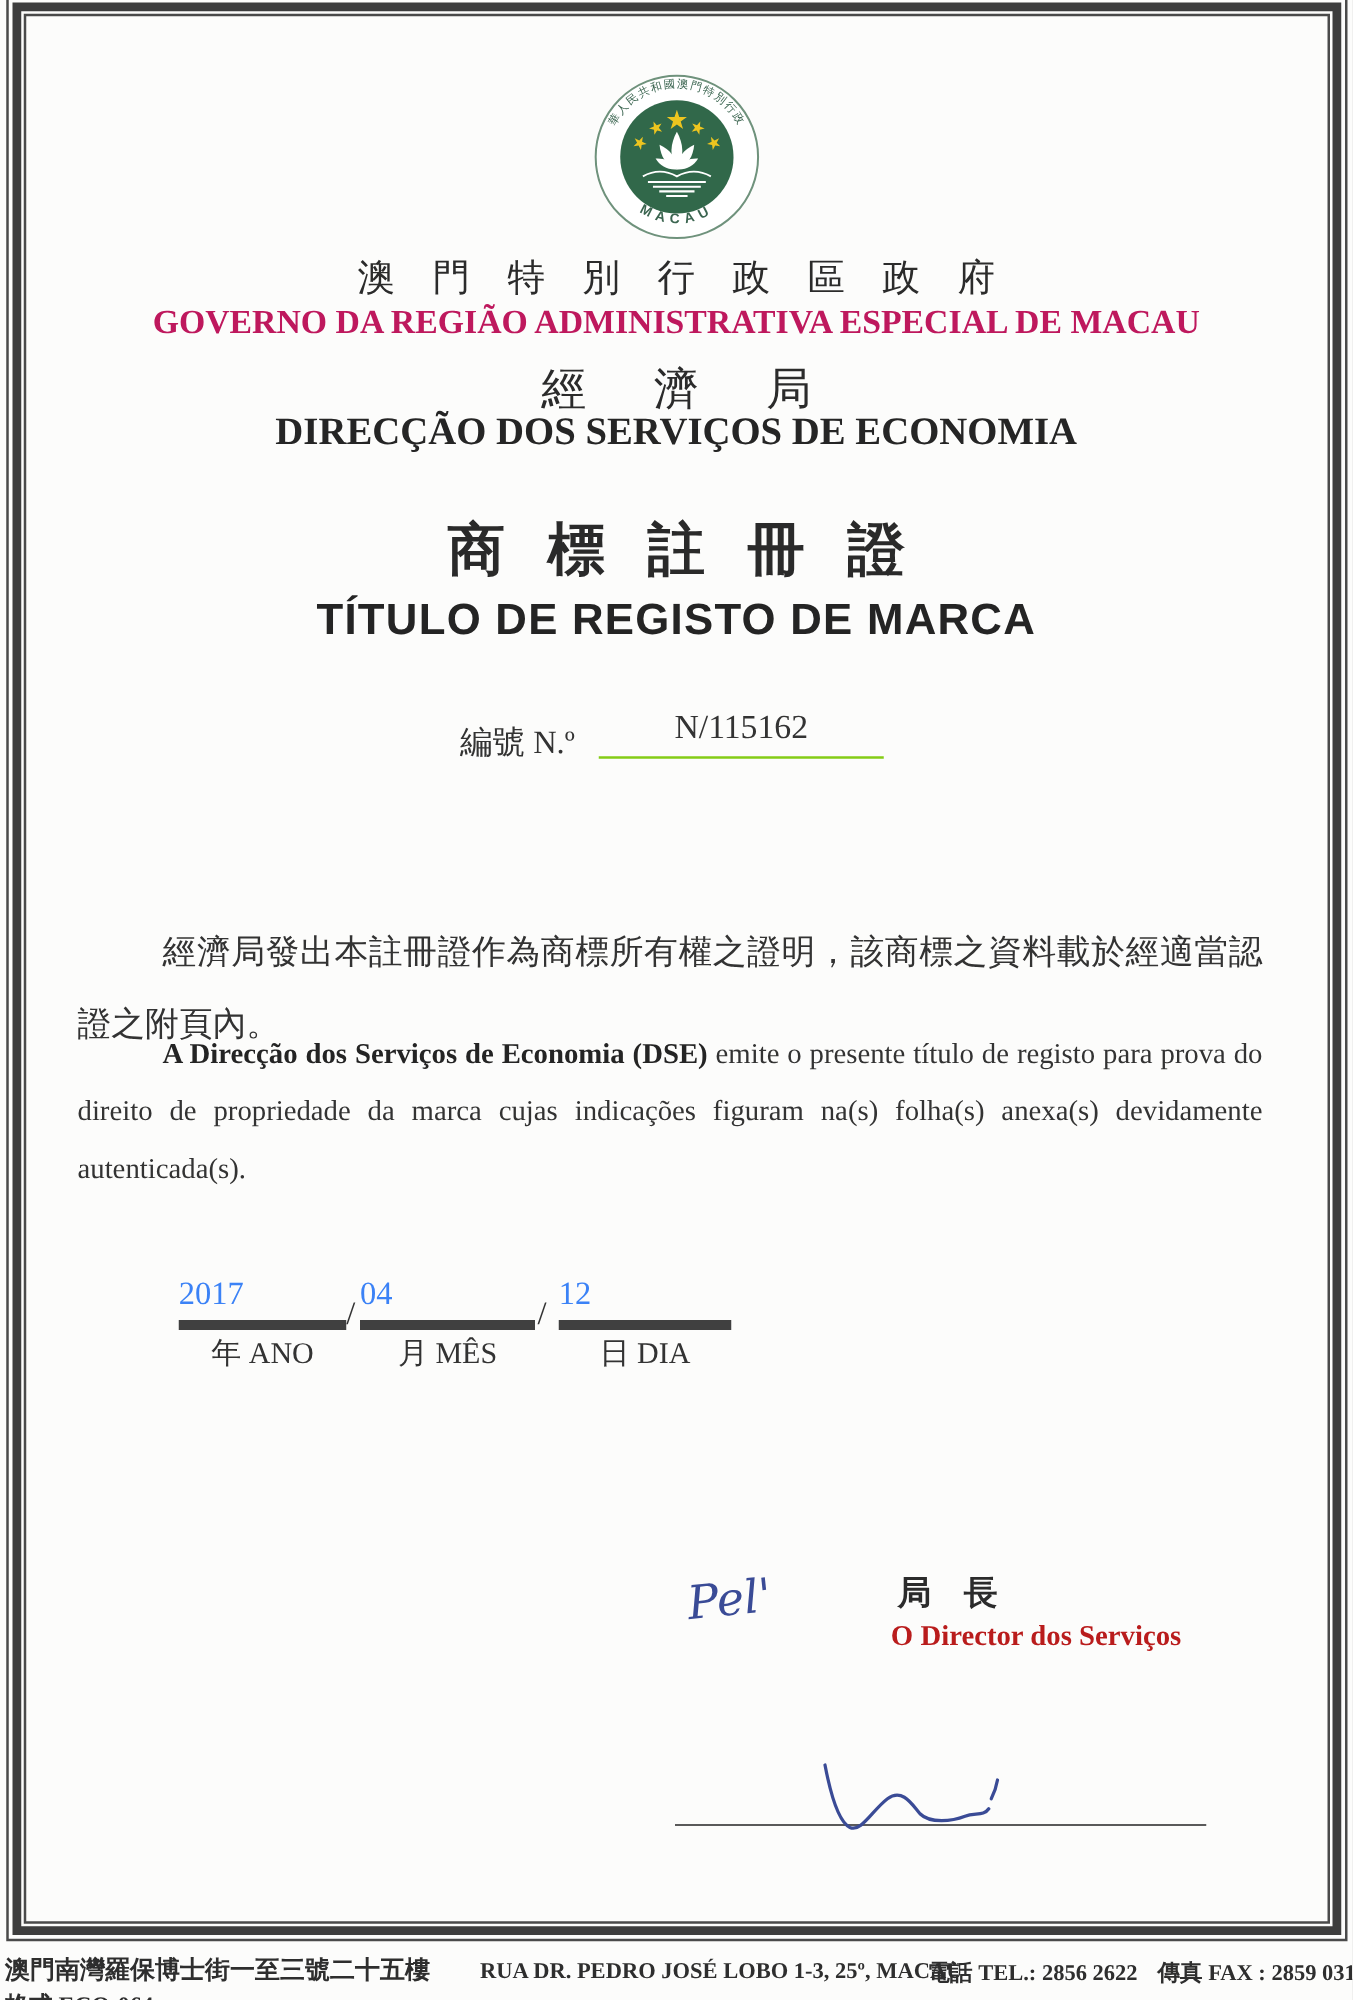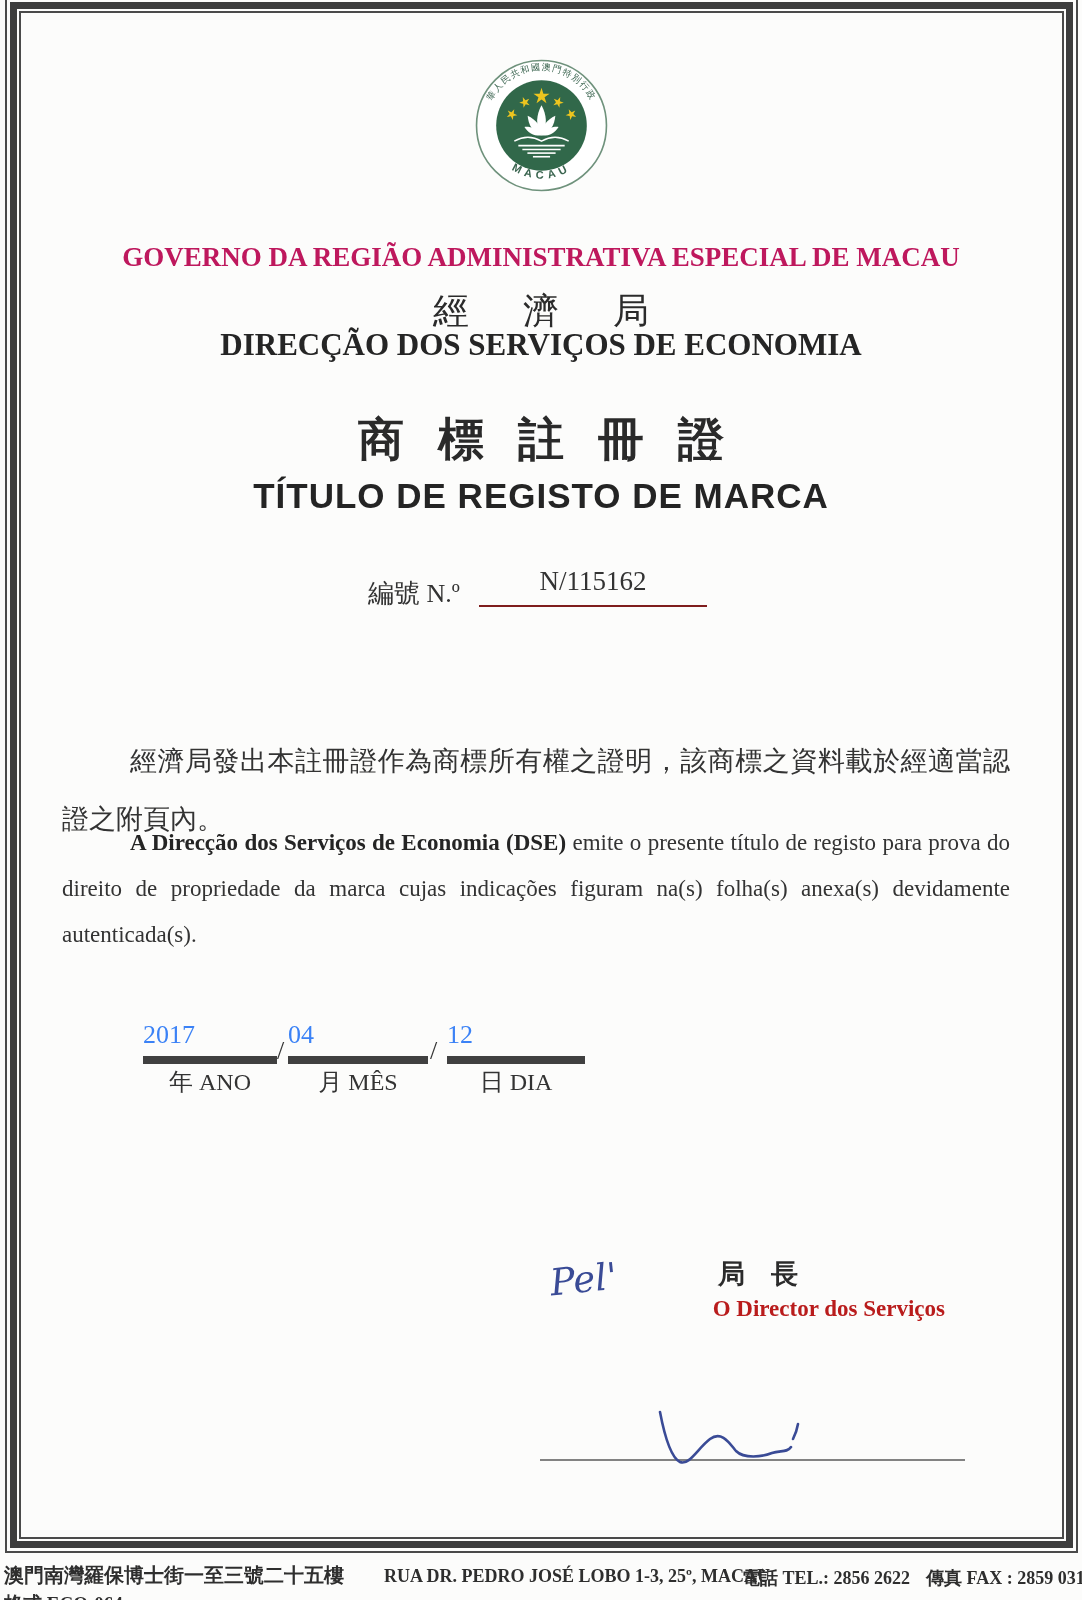--- a/index.html
+++ b/index.html
@@ -21,21 +21,21 @@
   .gov-zh{top:202px;font-size:30px;letter-spacing:30px;padding-left:30px;color:#2b2b2b;}
   .gov-pt{top:242px;font-size:27px;font-weight:bold;color:#be185d;}
   .dept-zh{top:287px;font-size:36px;letter-spacing:54px;padding-left:54px;color:#2b2b2b;}
   .dept-pt{top:327px;font-size:31px;font-weight:bold;color:#252525;}
   
   .title-zh{top:409px;font-size:46px;font-weight:bold;letter-spacing:34px;padding-left:34px;color:#2a2a2a;}
   .title-pt{top:476px;font-size:35px;font-weight:bold;letter-spacing:1px;color:#242424;}
   
   .num-label{left:368px;top:576px;font-size:26px;color:#333;}
   .num-line{left:479px;top:566px;width:228px;text-align:center;font-size:27px;color:#333;
-            border-bottom:2px solid #7f1d1d;padding-bottom:8px;}
+            border-bottom:2px solid #84cc16;padding-bottom:8px;}
   
   .para{left:62px;width:948px;text-align:justify;color:#333;}
   .para-zh{top:732px;font-size:27px;line-height:58px;text-indent:68px;}
   .para-pt{top:820px;font-size:23px;line-height:46px;text-indent:68px;}
   .para-pt b{color:#242424;}
   
   .dt-val{top:1020px;font-size:26px;color:#3b82f6;border-bottom:8px solid #404040;padding-bottom:6px;}
   .dt-slash{top:1036px;font-size:26px;color:#333;}
   .dt-label{top:1066px;text-align:center;font-size:24px;color:#333;}
   .y-col{left:143px;width:134px;} .m-col{left:288px;width:140px;} .d-col{left:447px;width:138px;}
@@ -99,20 +99,21 @@
 
     <g stroke="#ffffff" fill="none">
       <path d="M-27,15.5 Q-13.5,8 0,15.5 Q13.5,8 27,15.5" stroke-width="1.4"></path>
       <line x1="-23" y1="20" x2="23" y2="20" stroke-width="1.6"></line>
       <line x1="-19" y1="23.8" x2="19" y2="23.8" stroke-width="1.6"></line>
       <line x1="-14" y1="27.4" x2="14" y2="27.4" stroke-width="1.6"></line>
       <line x1="-8.5" y1="31" x2="8.5" y2="31" stroke-width="1.6"></line>
     </g>
   </svg>
 
+  <div class="abs center serif gov-zh">澳門特別行政區政府</div>
   <div class="abs center serif gov-pt">GOVERNO DA REGIÃO ADMINISTRATIVA ESPECIAL DE MACAU</div>
   <div class="abs center serif dept-zh">經濟局</div>
   <div class="abs center serif dept-pt">DIRECÇÃO DOS SERVIÇOS DE ECONOMIA</div>
 
   <div class="abs center sans title-zh">商標註冊證</div>
   <div class="abs center sans title-pt">TÍTULO DE REGISTO DE MARCA</div>
 
   <div class="abs serif num-label">編號 N.º</div>
   <div class="abs serif num-line">N/115162</div>
 

